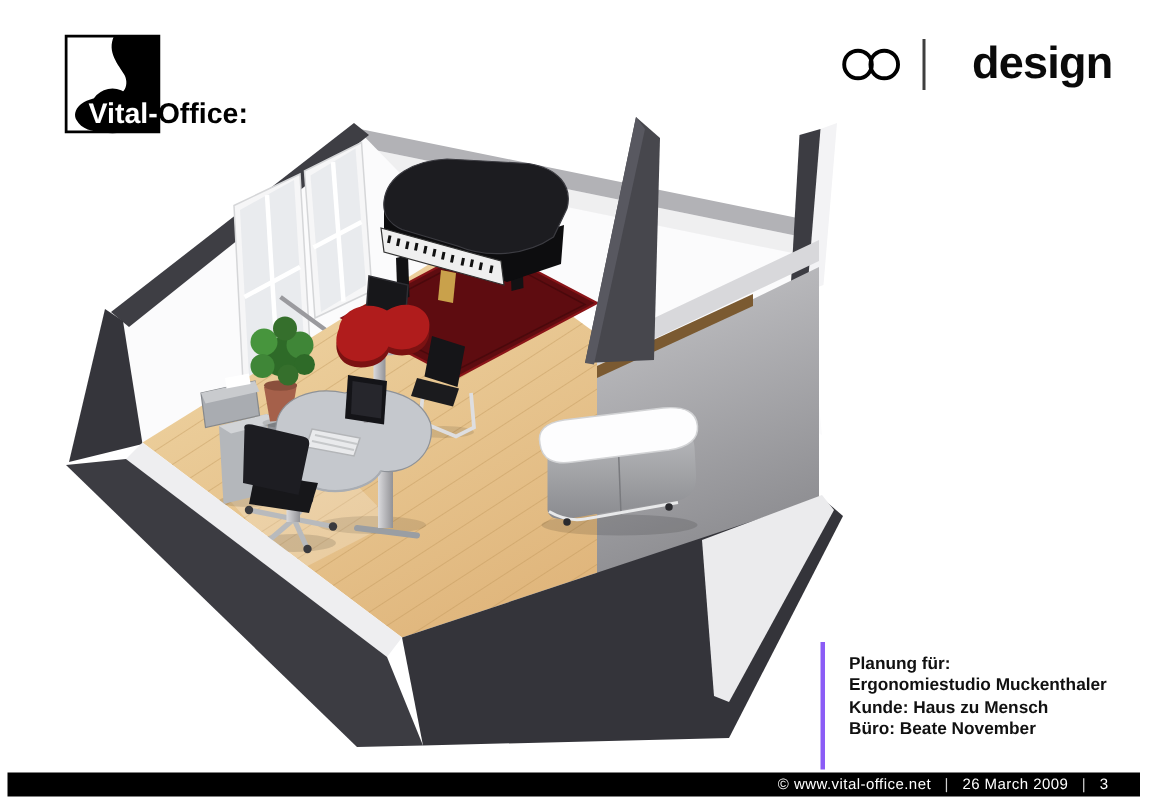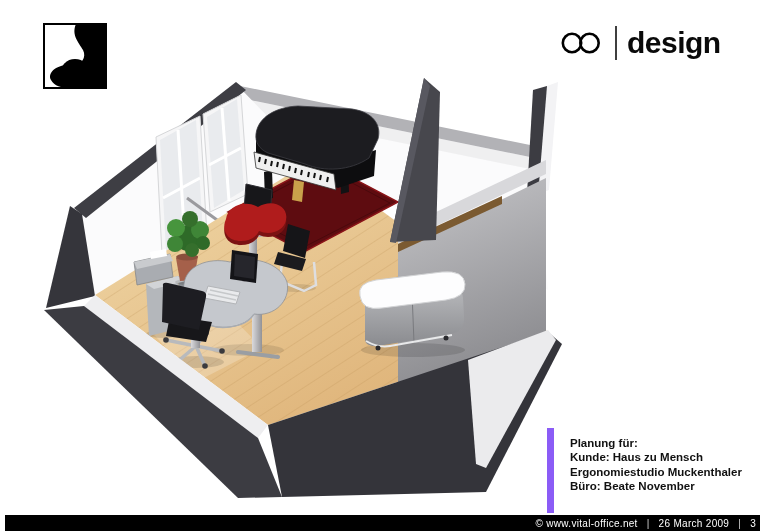--- a/index.html
+++ b/index.html
@@ -10,45 +10,46 @@
   .slide{position:absolute;inset:0;}
   
   .logo-mark{position:absolute;left:43px;top:23px;width:64px;height:66px;}
   .logo-text{position:absolute;left:59px;top:66px;font-size:19px;font-weight:bold;white-space:nowrap;letter-spacing:0;}
   .logo-text .on-dark{color:#ffffff;}
   .logo-text .on-light{color:#000000;}
   
   .design-logo{position:absolute;left:560px;top:24px;height:38px;display:flex;align-items:center;}
   .design-logo .inf{width:46px;height:24px;display:block;}
   .design-logo .divider{width:2px;height:34px;background:#3f3f3f;margin:0 10px 0 9px;}
-  .design-label{font-size:30px;font-weight:bold;color:#0a0a0a;letter-spacing:-0.5px;line-height:1;}
+  .design-label{font-size:30px;font-weight:bold;color:#0a0a0a;letter-spacing:-0.5px;line-height:1;margin-left:21px;}
   
   .scene{position:absolute;left:0;top:0;width:768px;height:532px;}
   
-  .plan-info{position:absolute;left:547px;top:428px;width:210px;height:85px;border-left:7px solid #8b5cf6;
+  .plan-info{position:absolute;left:547px;top:428px;width:210px;height:85px;border-left:3px solid #8b5cf6;
     padding:8px 0 0 16px;box-sizing:border-box;}
   .plan-info p{margin:0;font-size:11.5px;font-weight:bold;color:#111;line-height:14.4px;white-space:nowrap;}
   
   .footer{position:absolute;left:5px;top:515px;width:755px;height:16px;background:#000;
-    display:flex;align-items:center;justify-content:flex-end;padding-right:4px;box-sizing:border-box;
+    display:flex;align-items:center;justify-content:flex-end;padding-right:21px;box-sizing:border-box;
     color:#fff;font-size:10px;letter-spacing:0.3px;}
   .footer .fsep{margin:0 9px;color:#cfcfcf;}
 </style>
 </head>
 <body>
 
 <div class="slide">
 
   <svg class="logo-mark" viewBox="0 0 64 66">
     <rect x="1" y="1" width="62" height="64" fill="#ffffff" stroke="#000000" stroke-width="2"></rect>
     <g>
       <path d="M33,1 C28,12 36,20 40,27 C44,35 38,43 28,42 C13,41 4,50 8,57 C11,63 19,65 26,65 L63,65 L63,1 Z" fill="#000000"></path>
       <circle cx="32" cy="51" r="15" fill="#000000"></circle>
     </g>
   </svg>
+  <div class="logo-text"><span class="on-dark">Vital-</span><span class="on-light">Office:</span></div>
 
   <div class="design-logo">
     <svg class="inf" viewBox="0 0 46 24">
       <circle cx="12" cy="12" r="9.2" fill="none" stroke="#000" stroke-width="2.6"></circle>
       <circle cx="29.5" cy="12" r="9.2" fill="none" stroke="#000" stroke-width="2.6"></circle>
     </svg>
     <span class="divider"></span>
     <span class="design-label">design</span>
   </div>
 
@@ -234,22 +235,22 @@
       <polygon points="84,306 258,438 282,497 238,498 44,310" fill="#3c3c42"></polygon>
     </g>
     <g>
       <polygon points="268,425 548,332 562,344 486,492 282,497" fill="#34343a"></polygon>
       <polygon points="468,360 548,330 556,340 486,468 476,464" fill="#ebebed"></polygon>
     </g>
   </svg>
 
   <div class="plan-info">
     <p>Planung für:</p>
+    <p>Ergonomiestudio Muckenthaler</p>
     <p>Kunde: Haus zu Mensch</p>
-    <p>Ergonomiestudio Muckenthaler</p>
     <p>Büro: Beate November</p>
   </div>
 
   <div class="footer">
     <span>© www.vital-office.net</span>
     <span class="fsep">|</span>
     <span>26 March 2009</span>
     <span class="fsep">|</span>
     <span>3</span>
   </div>

